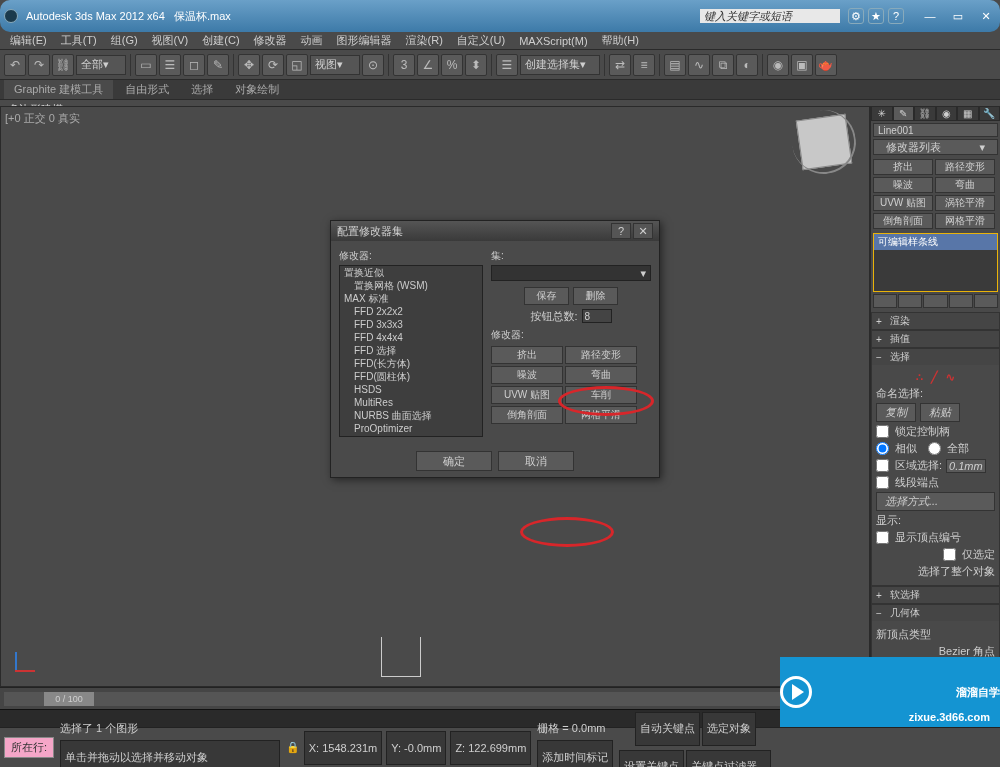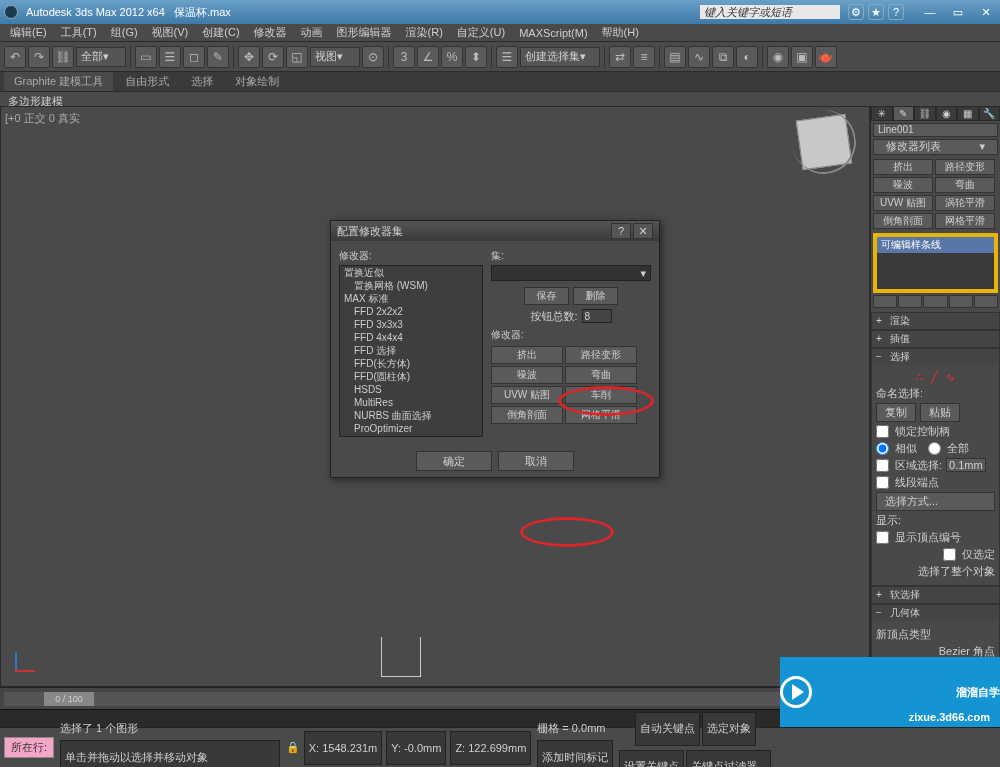--- a/index.html
+++ b/index.html
@@ -1,19 +1,19 @@
 <!DOCTYPE html>
 <html><head>
 <meta charset="utf-8">
 <style>
 * { margin: 0; padding: 0; box-sizing: border-box; font-family: "SimSun", "Microsoft YaHei", sans-serif; font-size: 11px; user-select: none; }
 body { width: 1000px; height: 767px; background: #4a4a4a; color: #cfcfcf; overflow: hidden; position: relative; }
 
 
-.titlebar { height: 24px; background: linear-gradient(#6aa0c8,#3d7aa8); display: flex; align-items: center; padding: 0 4px; color: #fff; position: relative; }
+.titlebar { height: 32px; background: linear-gradient(#6aa0c8,#3d7aa8); display: flex; align-items: center; padding: 0 4px; color: #fff; position: relative; border-radius: 10px; }
 .titlebar .logo { width: 14px; height: 14px; background: #1b3a4c; border-radius: 50%; border: 1px solid #8ab; margin-right: 8px; }
 .titlebar .title { flex: 1; }
 .titlebar .search { width: 140px; height: 14px; background: #e8e8e8; color: #333; font-style: italic; padding: 0 4px; }
 .titlebar .wincontrols { display: flex; gap: 8px; margin-left: 8px; }
 .titlebar .wincontrols span { display: inline-block; width: 20px; text-align: center; color: #fff; }
 .titlebar .helpicons { display: flex; gap: 4px; margin: 0 8px; }
 .titlebar .helpicons span { width: 16px; height: 16px; border: 1px solid #8ab; border-radius: 3px; display: inline-flex; align-items: center; justify-content: center; color: #fff; }
 
 
 .menubar { height: 18px; background: #4a4a4a; display: flex; align-items: center; padding: 0 4px; gap: 2px; border-bottom: 1px solid #2a2a2a; }
@@ -47,31 +47,31 @@
 
 
 .rightpanel { width: 130px; background: #494949; border-left: 1px solid #2a2a2a; display: flex; flex-direction: column; overflow: hidden; }
 .cmdpanel-tabs { height: 18px; display: flex; background: #3a3a3a; }
 .cmdpanel-tabs .ct { flex: 1; border: 1px solid #2a2a2a; display: flex; align-items: center; justify-content: center; font-size: 10px; }
 .cmdpanel-tabs .ct.active { background: #5a5a5a; }
 .objname { height: 16px; background: #5a5a5a; border: 1px solid #333; margin: 2px; padding: 0 4px; font-size: 10px; display: flex; align-items: center; }
 .modlist { height: 16px; background: #5a5a5a; border: 1px solid #333; margin: 0 2px 2px; padding: 0 12px; font-size: 10px; display: flex; align-items: center; justify-content: space-between; }
 .modbtns { display: flex; flex-wrap: wrap; margin: 2px; gap: 2px; }
 .modbtns .mb { width: 60px; height: 16px; background: #5a5a5a; border: 1px solid #333; display: flex; align-items: center; justify-content: center; font-size: 10px; }
-.modstack { height: 70px; background: #3a3a3a; border: 4px solid #eab308; margin: 2px; }
+.modstack { height: 70px; background: #3a3a3a; border: 1px solid #eab308; margin: 2px; }
 .modstack .stackitem { background: #5876a8; color: #fff; padding: 1px 4px; font-size: 10px; }
 .stackbtns { height: 16px; display: flex; margin: 0 2px 4px; gap: 1px; }
 .stackbtns span { flex: 1; background: #5a5a5a; border: 1px solid #333; }
 .rollout { margin: 0; border: 1px solid #333; }
 .rollout .rhead { background: #454545; padding: 1px 4px; font-size: 10px; display: flex; align-items: center; }
 .rollout .rhead::before { content: "−"; margin-right: 4px; width: 10px; }
 .rollout.closed .rhead::before { content: "+"; }
 .rollout .rbody { padding: 4px; font-size: 10px; }
 .rollout .rbody .row { display: flex; align-items: center; margin: 2px 0; gap: 4px; }
-.rollout .rbody .btn { background: #5a5a5a; border: 1px solid #333; padding: 1px 8px; }
+.rollout .rbody .btn { background: #5a5a5a; border: 1px solid #333; padding: 1px 8px; font-style: italic; }
 .rollout .rbody input[type=checkbox], .rollout .rbody input[type=radio] { margin-right: 2px; }
 .redarrows { display: flex; justify-content: center; gap: 8px; margin: 2px 0; }
 .redarrows span { color: #cc3333; font-weight: bold; }
 
 
 .dialog { position: absolute; top: 220px; left: 330px; width: 330px; background: #4a4a4a; border: 1px solid #222; box-shadow: 2px 2px 8px rgba(0,0,0,.5); z-index: 10; }
 .dialog .dtitle { height: 20px; background: linear-gradient(#555,#3a3a3a); display: flex; align-items: center; padding: 0 6px; }
 .dialog .dtitle .dtx { flex: 1; }
 .dialog .dtitle .dtbtn { width: 20px; height: 16px; background: #555; border: 1px solid #333; margin-left: 2px; display: inline-flex; align-items: center; justify-content: center; }
 .dialog .dbody { display: flex; padding: 8px; gap: 8px; }

